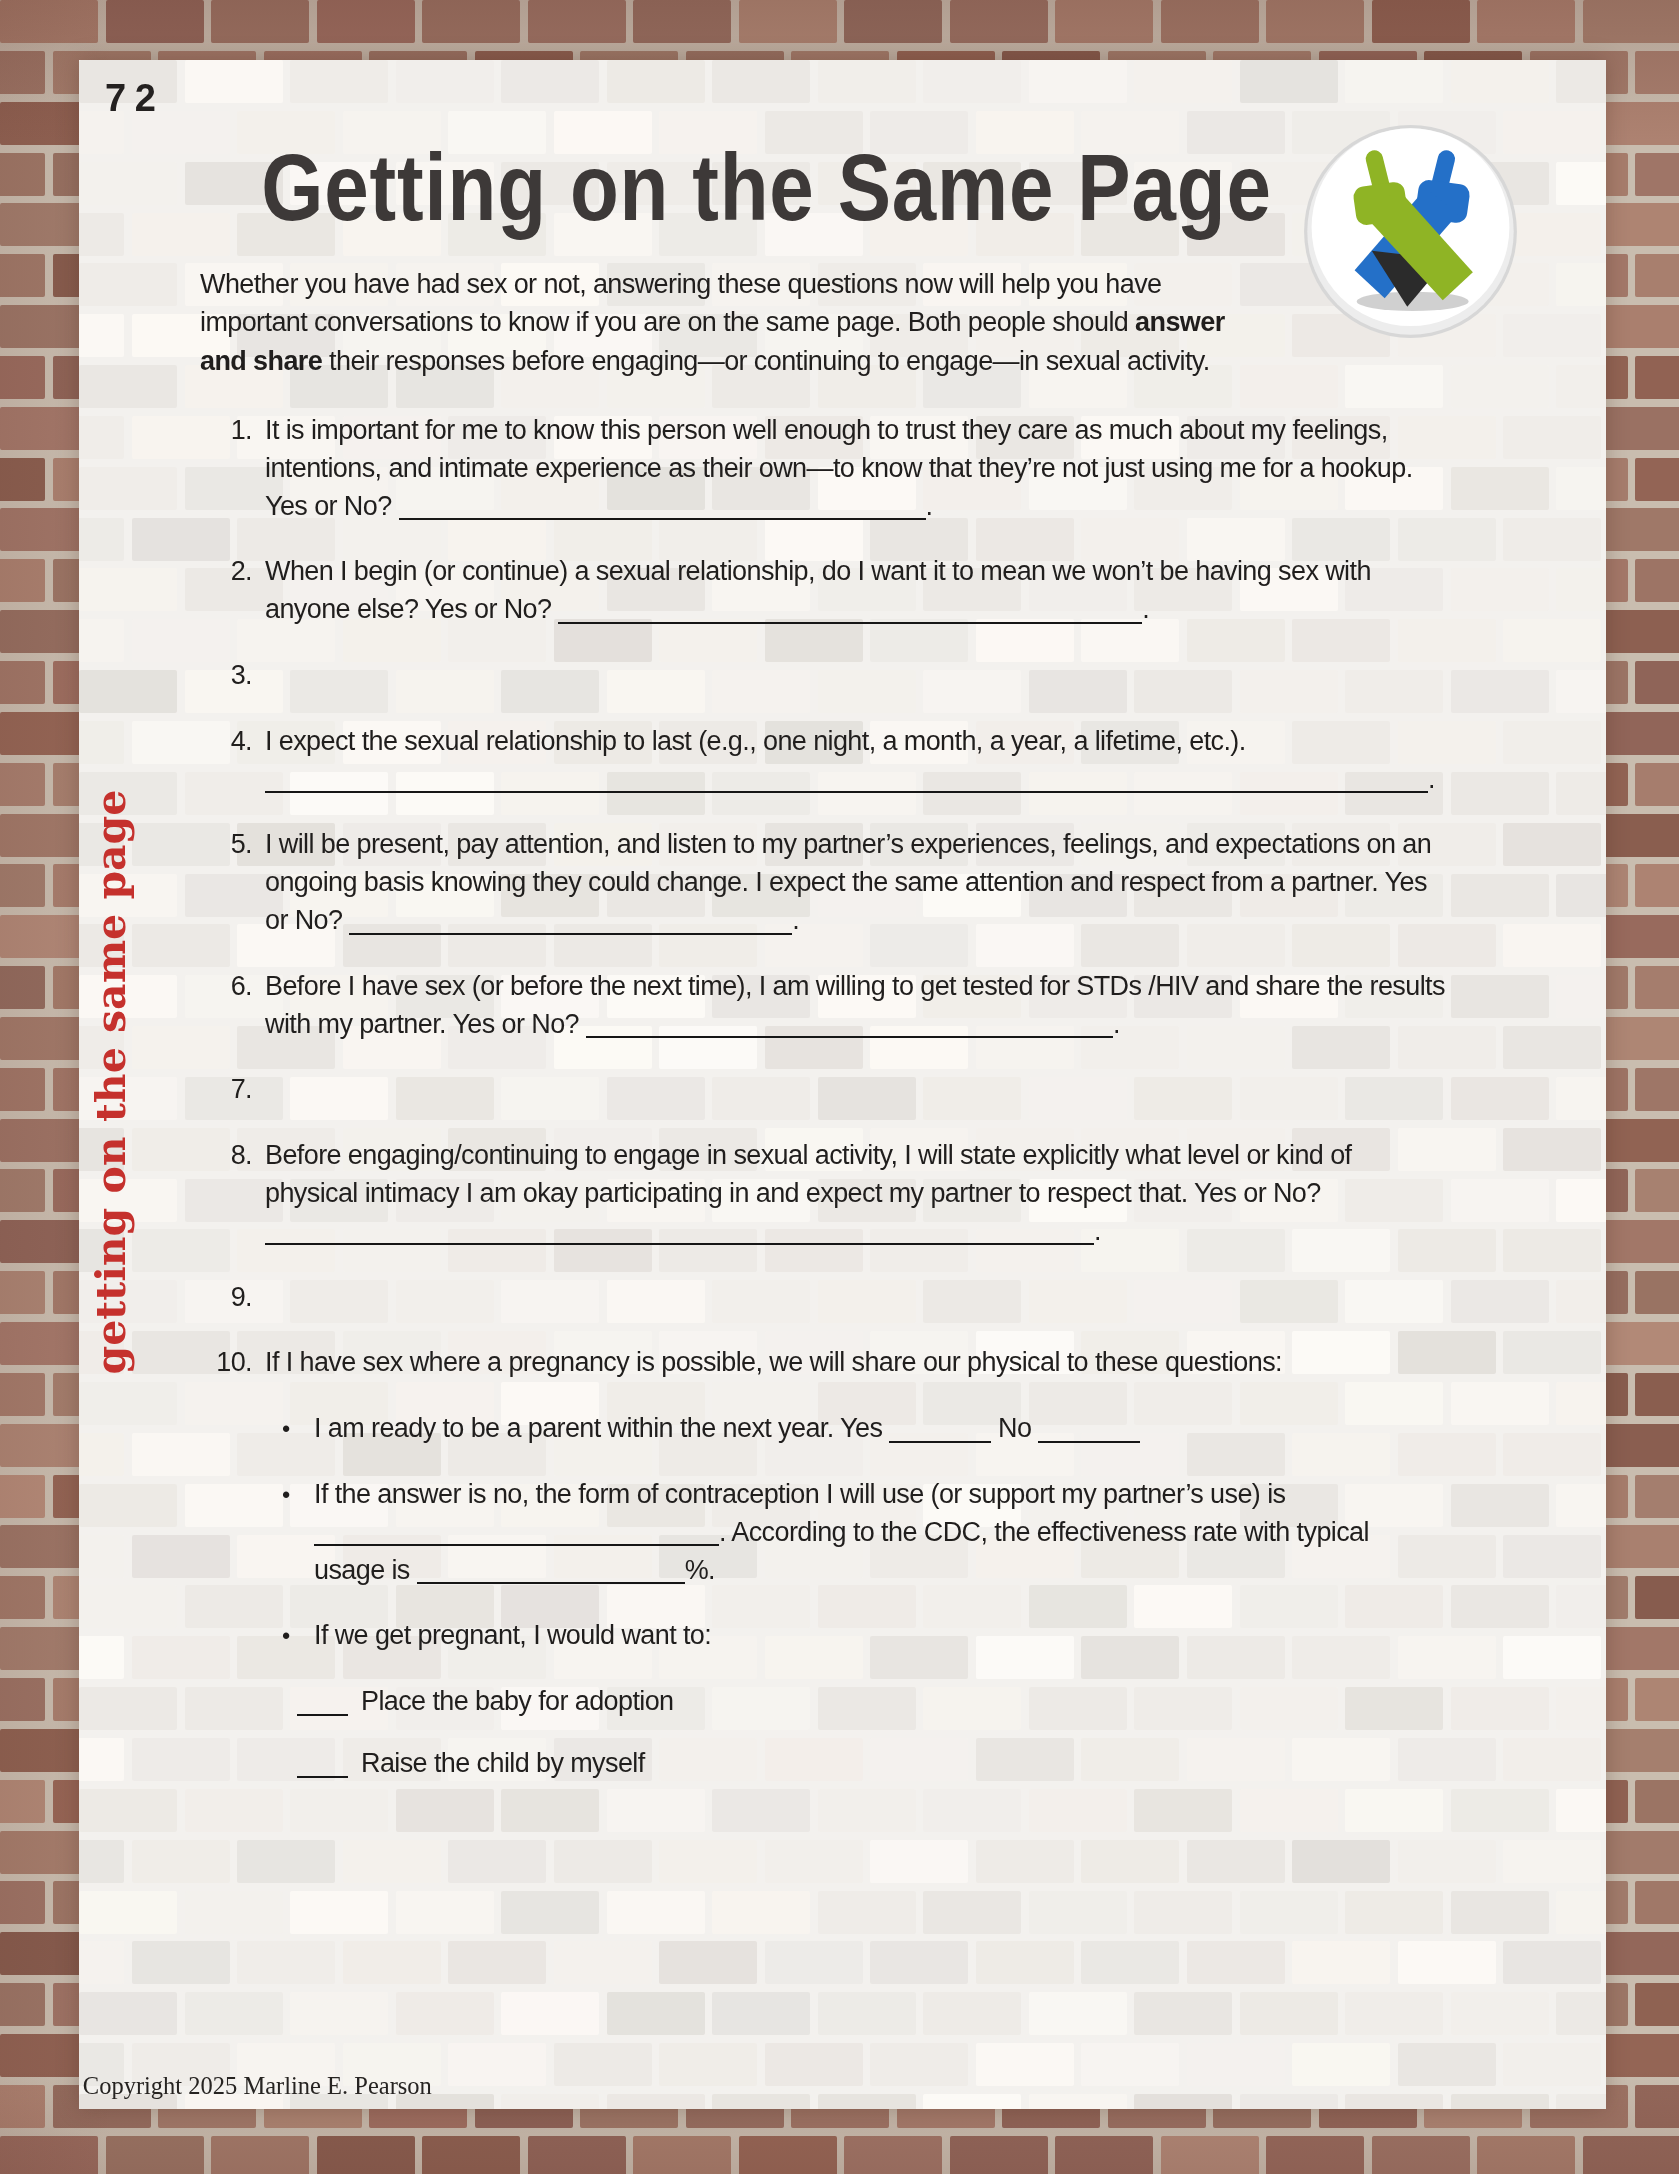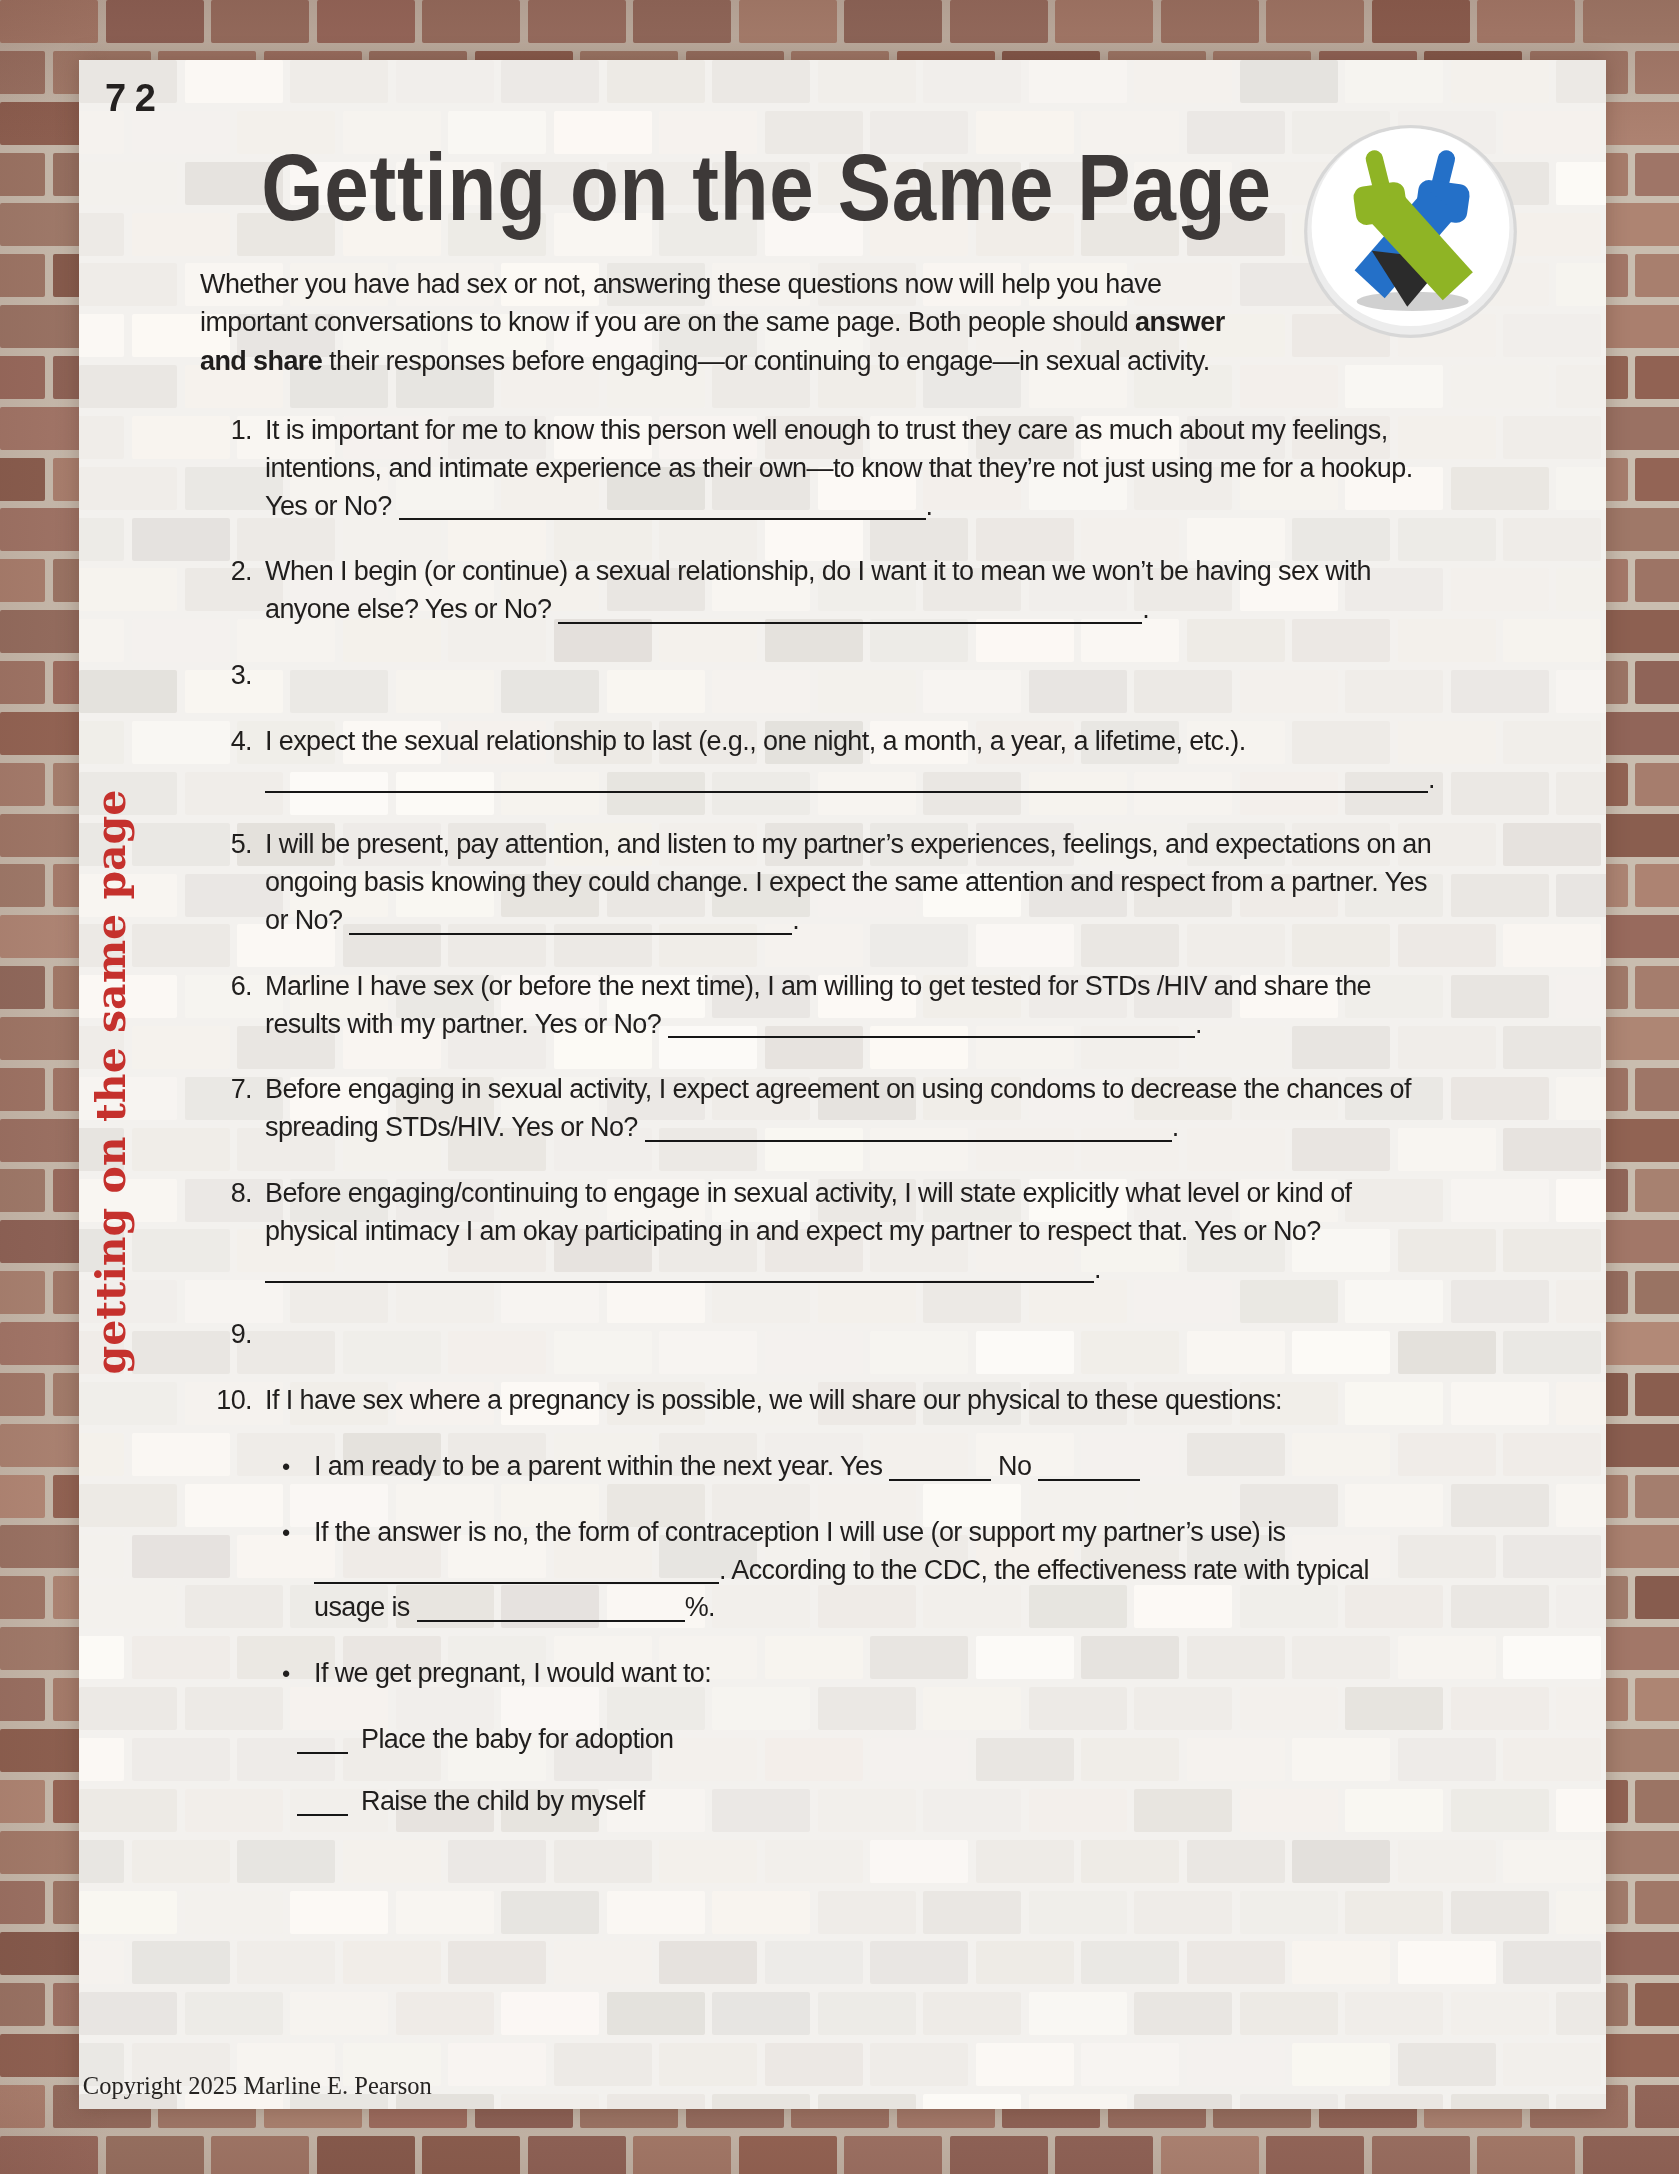--- a/index.html
+++ b/index.html
@@ -1621,25 +1621,24 @@
         <div class="qrow">
           <span class="qnum">4.</span>
           <div class="qtext"><span>I expect the sexual relationship to last (e.g., one night, a month, a year, a lifetime, etc.). </span><span class="blank" style="width: 1163px;"></span><span>.</span></div>
         </div>
         <div class="qrow">
           <span class="qnum">5.</span>
           <div class="qtext"><span>I will be present, pay attention, and listen to my partner’s experiences, feelings, and expectations on an ongoing basis knowing they could change. I expect the same attention and respect from a partner. Yes or No? </span><span class="blank" style="width: 443px;"></span><span>.</span></div>
         </div>
         <div class="qrow">
           <span class="qnum">6.</span>
-          <div class="qtext"><span>Marline I have sex (or before the next time), I am willing to get tested for STDs /HIV and share the results with my partner. Yes or No? </span><span class="blank" style="width: 527px;"></span><span>.</span></div>
+          <div class="qtext"><span>Before I have sex (or before the next time), I am willing to get tested for STDs /HIV and share the results with my partner. Yes or No? </span><span class="blank" style="width: 527px;"></span><span>.</span></div>
         </div>
         <div class="qrow">
           <span class="qnum">7.</span>
-          <div class="qtext"><span>Before engaging in sexual activity, I expect agreement on using condoms to decrease the chances of spreading STDs/HIV. Yes or No? </span><span class="blank" style="width: 527px;"></span><span>.</span></div>
         </div>
         <div class="qrow">
           <span class="qnum">8.</span>
           <div class="qtext"><span>Before engaging/continuing to engage in sexual activity, I will state explicitly what level or kind of physical intimacy I am okay participating in and expect my partner to respect that. Yes or No? </span><span class="blank" style="width: 829px;"></span><span>.</span></div>
         </div>
         <div class="qrow">
           <span class="qnum">9.</span>
         </div>
         <div class="qrow">
           <span class="qnum">10.</span>

